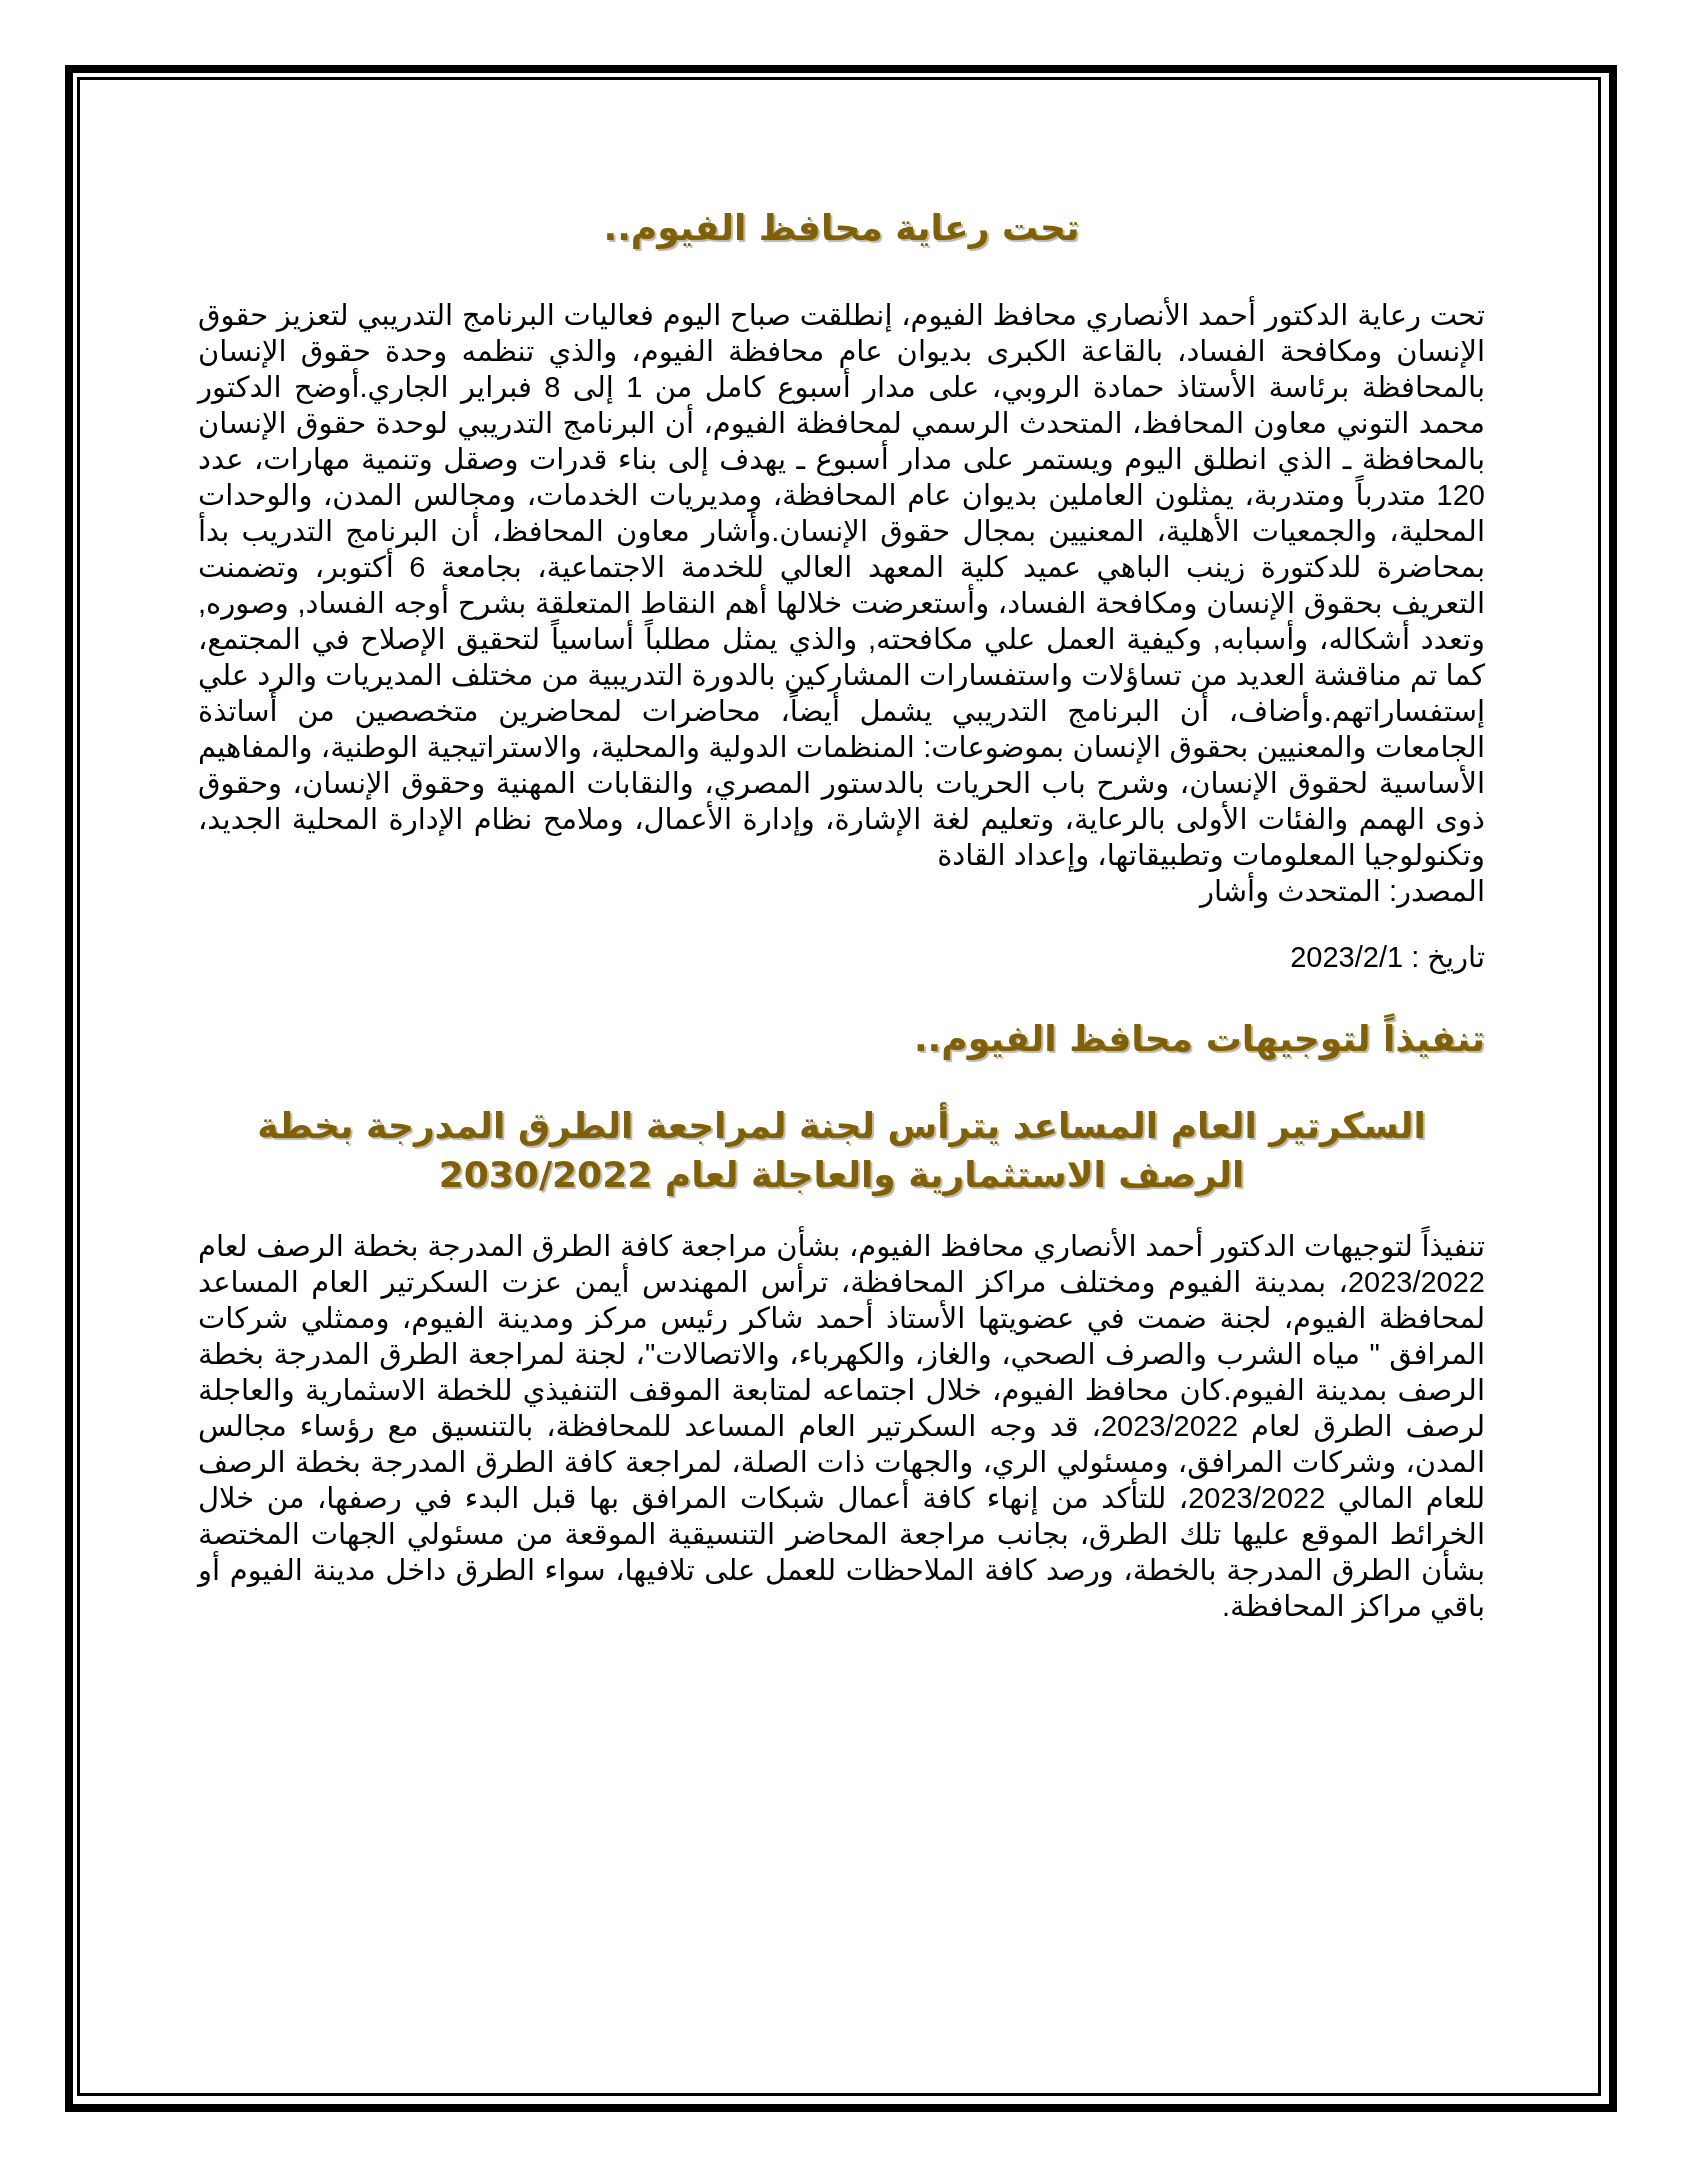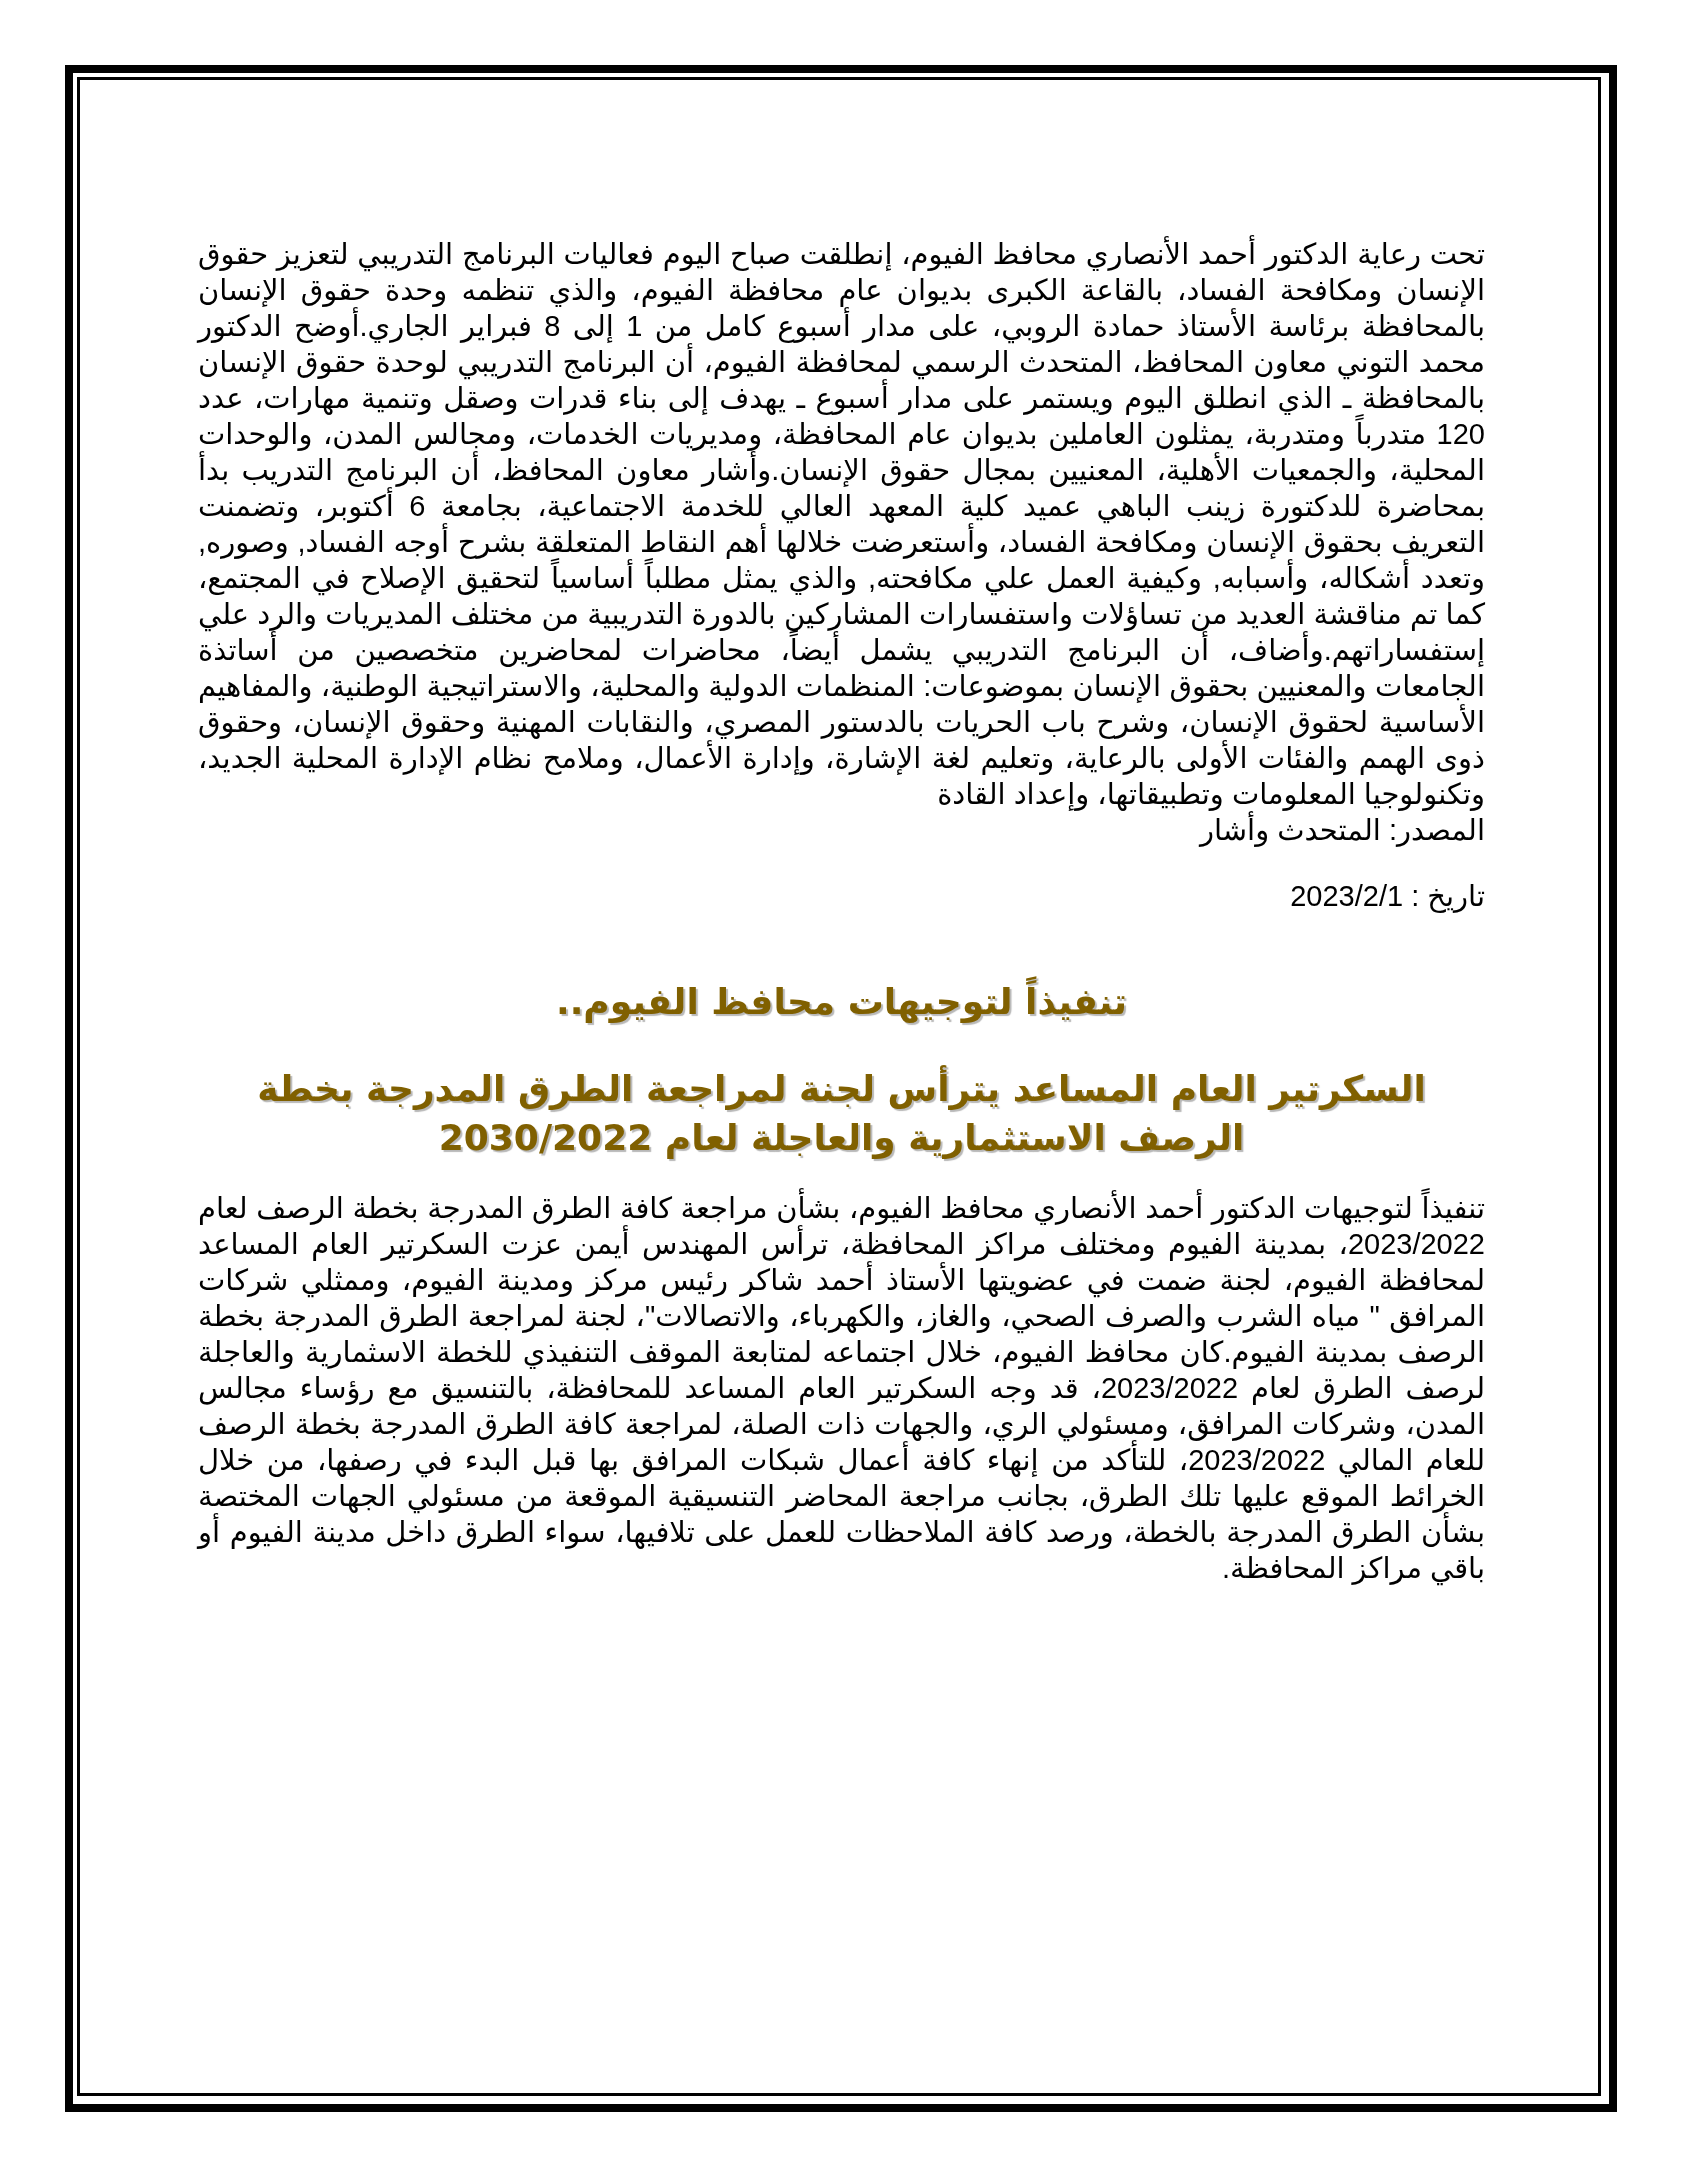--- a/index.html
+++ b/index.html
@@ -28,32 +28,33 @@
   .k1 { margin-top: 18px; }
   .h1 { margin-top: 42px; }
   .body-text {
     font-family: "Liberation Sans", "DejaVu Sans", sans-serif;
     font-size: 29px; line-height: 36px; margin: 0;
     text-align-last: right;
   }
   .b1 { margin-top: 48px; }
   .source-line { font-family: "Liberation Sans", sans-serif; font-size: 29px; line-height: 36px; margin: 0; }
   .date-line { font-family: "Liberation Sans", sans-serif; font-size: 29px; line-height: 36px; margin: 30px 0 0 0; }
-  .k2 { margin-top: 66px; }
+  .k2 { margin-top: 42px; text-align: right; }
   .h2 { margin-top: 42px; }
   .b2 { margin-top: 28px; }
 </style>
 </head>
 <body>
 
 <div class="frame-outer"></div>
 <div class="frame-inner"></div>
 
 <div class="page">
   <section>
+    <h2 class="kicker k1">تحت رعاية محافظ الفيوم..</h2>
     <p class="body-text b1">تحت رعاية الدكتور أحمد الأنصاري محافظ الفيوم، إنطلقت صباح اليوم فعاليات البرنامج التدريبي لتعزيز حقوق الإنسان ومكافحة الفساد، بالقاعة الكبرى بديوان عام محافظة الفيوم، والذي تنظمه وحدة حقوق الإنسان بالمحافظة برئاسة الأستاذ حمادة الروبي، على مدار أسبوع كامل من 1 إلى 8 فبراير الجاري.أوضح الدكتور محمد التوني معاون المحافظ، المتحدث الرسمي لمحافظة الفيوم، أن البرنامج التدريبي لوحدة حقوق الإنسان بالمحافظة ـ الذي انطلق اليوم ويستمر على مدار أسبوع ـ يهدف إلى بناء قدرات وصقل وتنمية مهارات، عدد 120 متدرباً ومتدربة، يمثلون العاملين بديوان عام المحافظة، ومديريات الخدمات، ومجالس المدن، والوحدات المحلية، والجمعيات الأهلية، المعنيين بمجال حقوق الإنسان.وأشار معاون المحافظ، أن البرنامج التدريب بدأ بمحاضرة للدكتورة زينب الباهي عميد كلية المعهد العالي للخدمة الاجتماعية، بجامعة 6 أكتوبر، وتضمنت التعريف بحقوق الإنسان ومكافحة الفساد، وأستعرضت خلالها أهم النقاط المتعلقة بشرح أوجه الفساد, وصوره, وتعدد أشكاله، وأسبابه, وكيفية العمل علي مكافحته, والذي يمثل مطلباً أساسياً لتحقيق الإصلاح في المجتمع، كما تم مناقشة العديد من تساؤلات واستفسارات المشاركين بالدورة التدريبية من مختلف المديريات والرد علي إستفساراتهم.وأضاف، أن البرنامج التدريبي يشمل أيضاً، محاضرات لمحاضرين متخصصين من أساتذة الجامعات والمعنيين بحقوق الإنسان بموضوعات: المنظمات الدولية والمحلية، والاستراتيجية الوطنية، والمفاهيم الأساسية لحقوق الإنسان، وشرح باب الحريات بالدستور المصري، والنقابات المهنية وحقوق الإنسان، وحقوق ذوى الهمم والفئات الأولى بالرعاية، وتعليم لغة الإشارة، وإدارة الأعمال، وملامح نظام الإدارة المحلية الجديد، وتكنولوجيا المعلومات وتطبيقاتها، وإعداد القادة</p>
     <p class="source-line">المصدر: المتحدث وأشار</p>
     <p class="date-line">تاريخ : 2023/2/1</p>
   </section>
 
   <section>
     <h2 class="kicker k2">تنفيذاً لتوجيهات محافظ الفيوم..</h2>
     <h1 class="headline h2">السكرتير العام المساعد يترأس لجنة لمراجعة الطرق المدرجة بخطة الرصف الاستثمارية والعاجلة لعام 2030/2022</h1>
     <p class="body-text b2">تنفيذاً لتوجيهات الدكتور أحمد الأنصاري محافظ الفيوم، بشأن مراجعة كافة الطرق المدرجة بخطة الرصف لعام 2023/2022، بمدينة الفيوم ومختلف مراكز المحافظة، ترأس المهندس أيمن عزت السكرتير العام المساعد لمحافظة الفيوم، لجنة ضمت في عضويتها الأستاذ أحمد شاكر رئيس مركز ومدينة الفيوم، وممثلي شركات المرافق " مياه الشرب والصرف الصحي، والغاز، والكهرباء، والاتصالات"، لجنة لمراجعة الطرق المدرجة بخطة الرصف بمدينة الفيوم.كان محافظ الفيوم، خلال اجتماعه لمتابعة الموقف التنفيذي للخطة الاسثمارية والعاجلة لرصف الطرق لعام 2023/2022، قد وجه السكرتير العام المساعد للمحافظة، بالتنسيق مع رؤساء مجالس المدن، وشركات المرافق، ومسئولي الري، والجهات ذات الصلة، لمراجعة كافة الطرق المدرجة بخطة الرصف للعام المالي 2023/2022، للتأكد من إنهاء كافة أعمال شبكات المرافق بها قبل البدء في رصفها، من خلال الخرائط الموقع عليها تلك الطرق، بجانب مراجعة المحاضر التنسيقية الموقعة من مسئولي الجهات المختصة بشأن الطرق المدرجة بالخطة، ورصد كافة الملاحظات للعمل على تلافيها، سواء الطرق داخل مدينة الفيوم أو باقي مراكز المحافظة.</p>
   </section>

